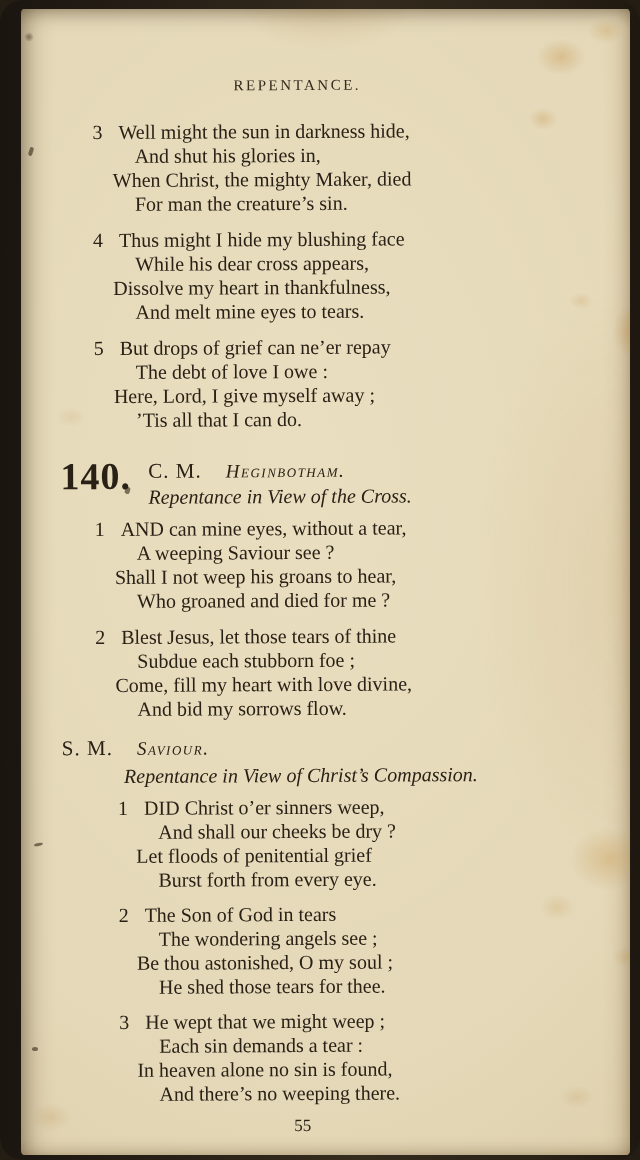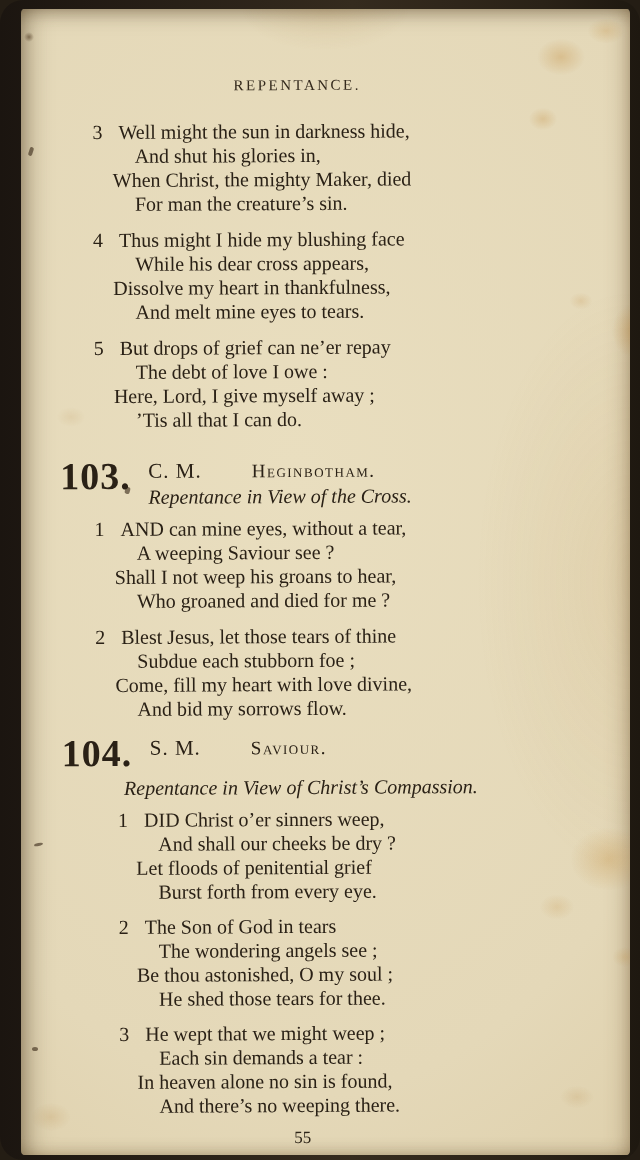--- a/index.html
+++ b/index.html
@@ -69,21 +69,21 @@
   .hymn{margin-top:24px;}
   .hymn.hymn-sm{margin-top:8px;}
   .hymn-head{display:flex;align-items:flex-start;}
   .hymn-number{
     font-size:38px;line-height:40px;font-weight:bold;
     width:88px;letter-spacing:1px;flex:none;
   }
   .head-right{flex:1;padding-top:3px;}
   .meter-row{display:flex;align-items:baseline;}
   .meter{font-size:21px;letter-spacing:1px;}
-  .author{font-variant:small-caps;font-size:19px;letter-spacing:1.5px;margin-left:50px;}
+  .author{font-variant:small-caps;font-size:19px;letter-spacing:1.5px;margin-left:24px;font-style:italic;}
   .hymn-title{font-style:italic;font-size:20px;margin-top:2px;}
   .hymn-title.centered{text-align:center;margin-top:4px;}
   .hymn .verses{margin-top:8px;}
   .hymn.hymn-sm .verses .verse{margin-bottom:11px;}
 
   .page-number{
     text-align:center;font-size:17px;margin-top:6px;color:#2e2519;
   }
 </style>
 </head>
@@ -117,21 +117,21 @@
             <div class="vline first"><span class="vnum">5</span>But drops of grief can ne’er repay</div>
             <div class="vline odd">The debt of love I owe :</div>
             <div class="vline even">Here, Lord, I give myself away ;</div>
             <div class="vline odd">’Tis all that I can do.</div>
           </div>
         </section>
 
       <div id="hymns">
           <section class="hymn">
             <div class="hymn-head">
-              <span class="hymn-number">103.</span>
+              <span class="hymn-number">140.</span>
               <div class="head-right">
                 <div class="meter-row">
                   <span class="meter">C. M.</span>
                   <span class="author">Heginbotham.</span>
                 </div>
                 <div class="hymn-title">Repentance in View of the Cross.</div>
               </div>
             </div>
             <div class="verses">
               <div class="verse">
@@ -143,21 +143,20 @@
               <div class="verse">
                 <div class="vline first"><span class="vnum">2</span>Blest Jesus, let those tears of thine</div>
                 <div class="vline odd">Subdue each stubborn foe ;</div>
                 <div class="vline even">Come, fill my heart with love divine,</div>
                 <div class="vline odd">And bid my sorrows flow.</div>
               </div>
             </div>
           </section>
           <section class="hymn hymn-sm">
             <div class="hymn-head">
-              <span class="hymn-number">104.</span>
               <div class="head-right">
                 <div class="meter-row">
                   <span class="meter">S. M.</span>
                   <span class="author">Saviour.</span>
                 </div>
               </div>
             </div>
             <div class="hymn-title centered">Repentance in View of Christ’s Compassion.</div>
             <div class="verses indent-more">
               <div class="verse">

